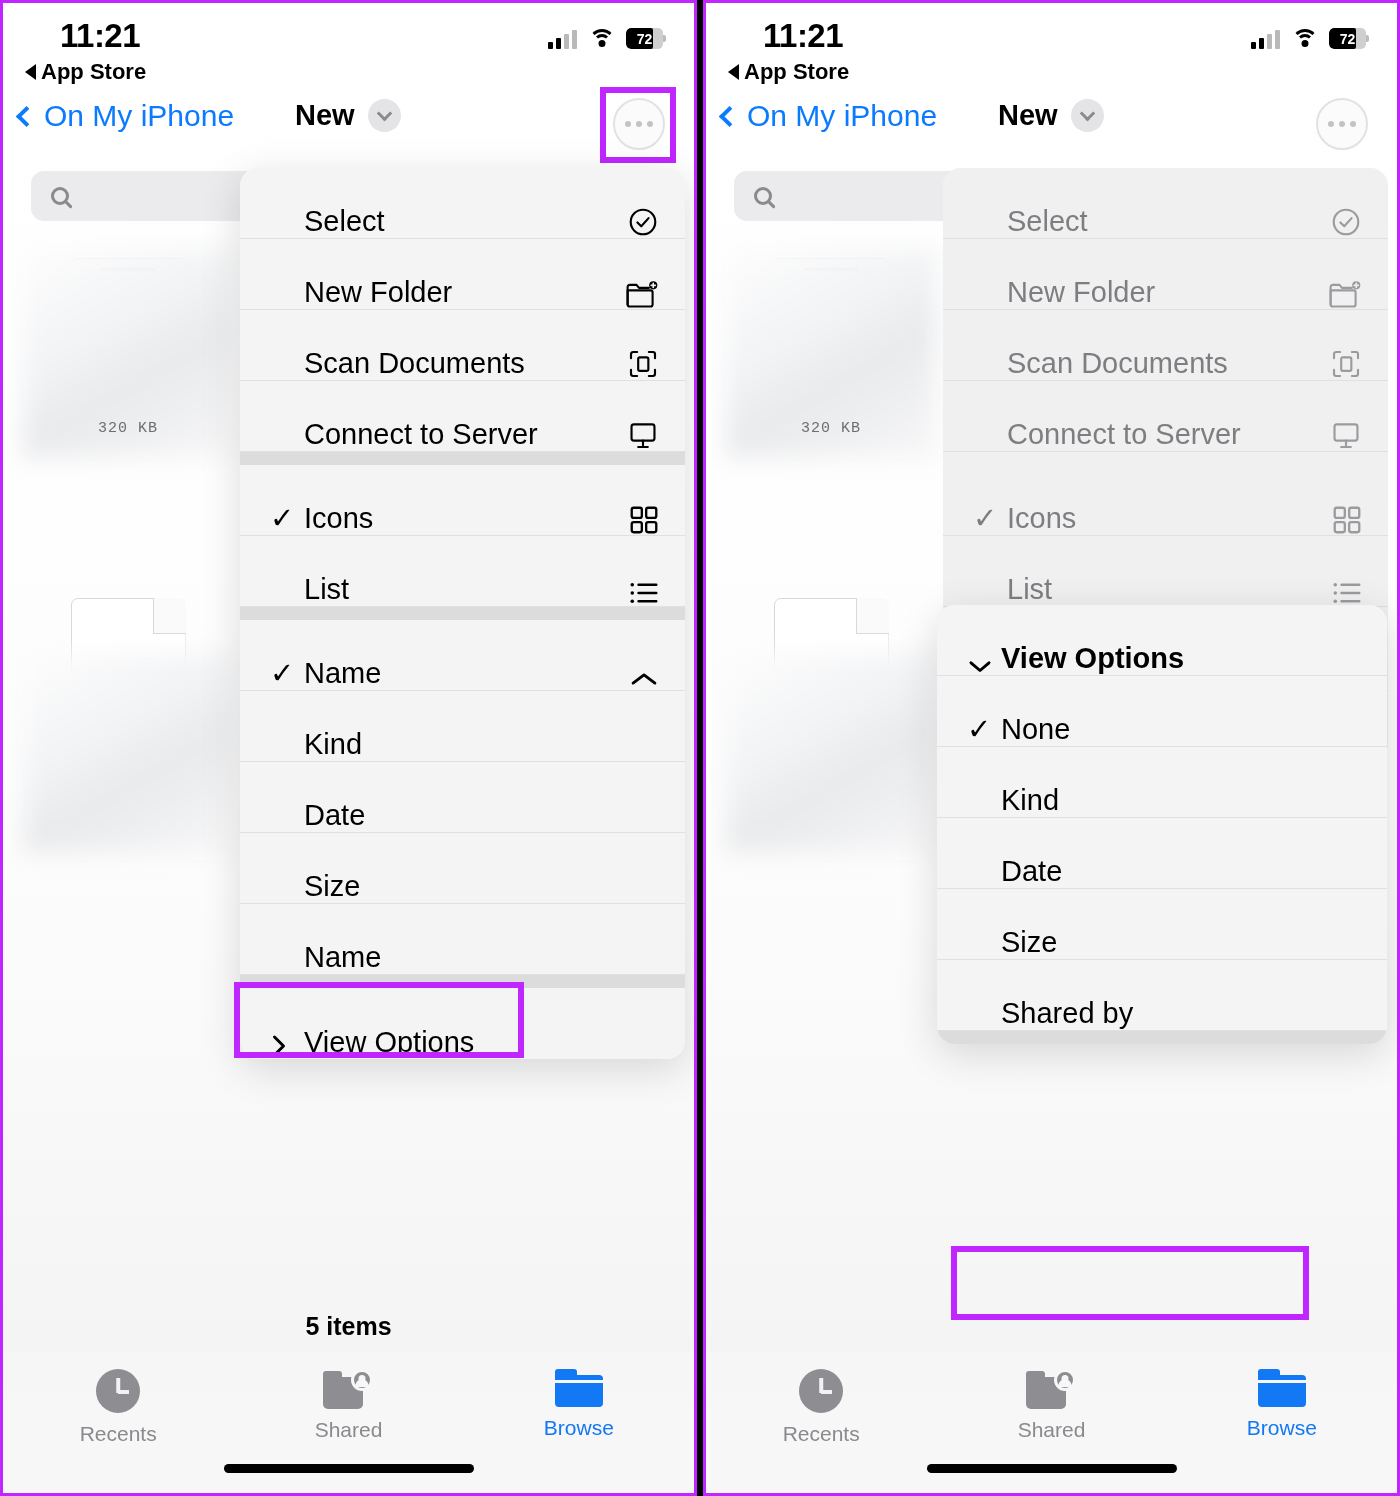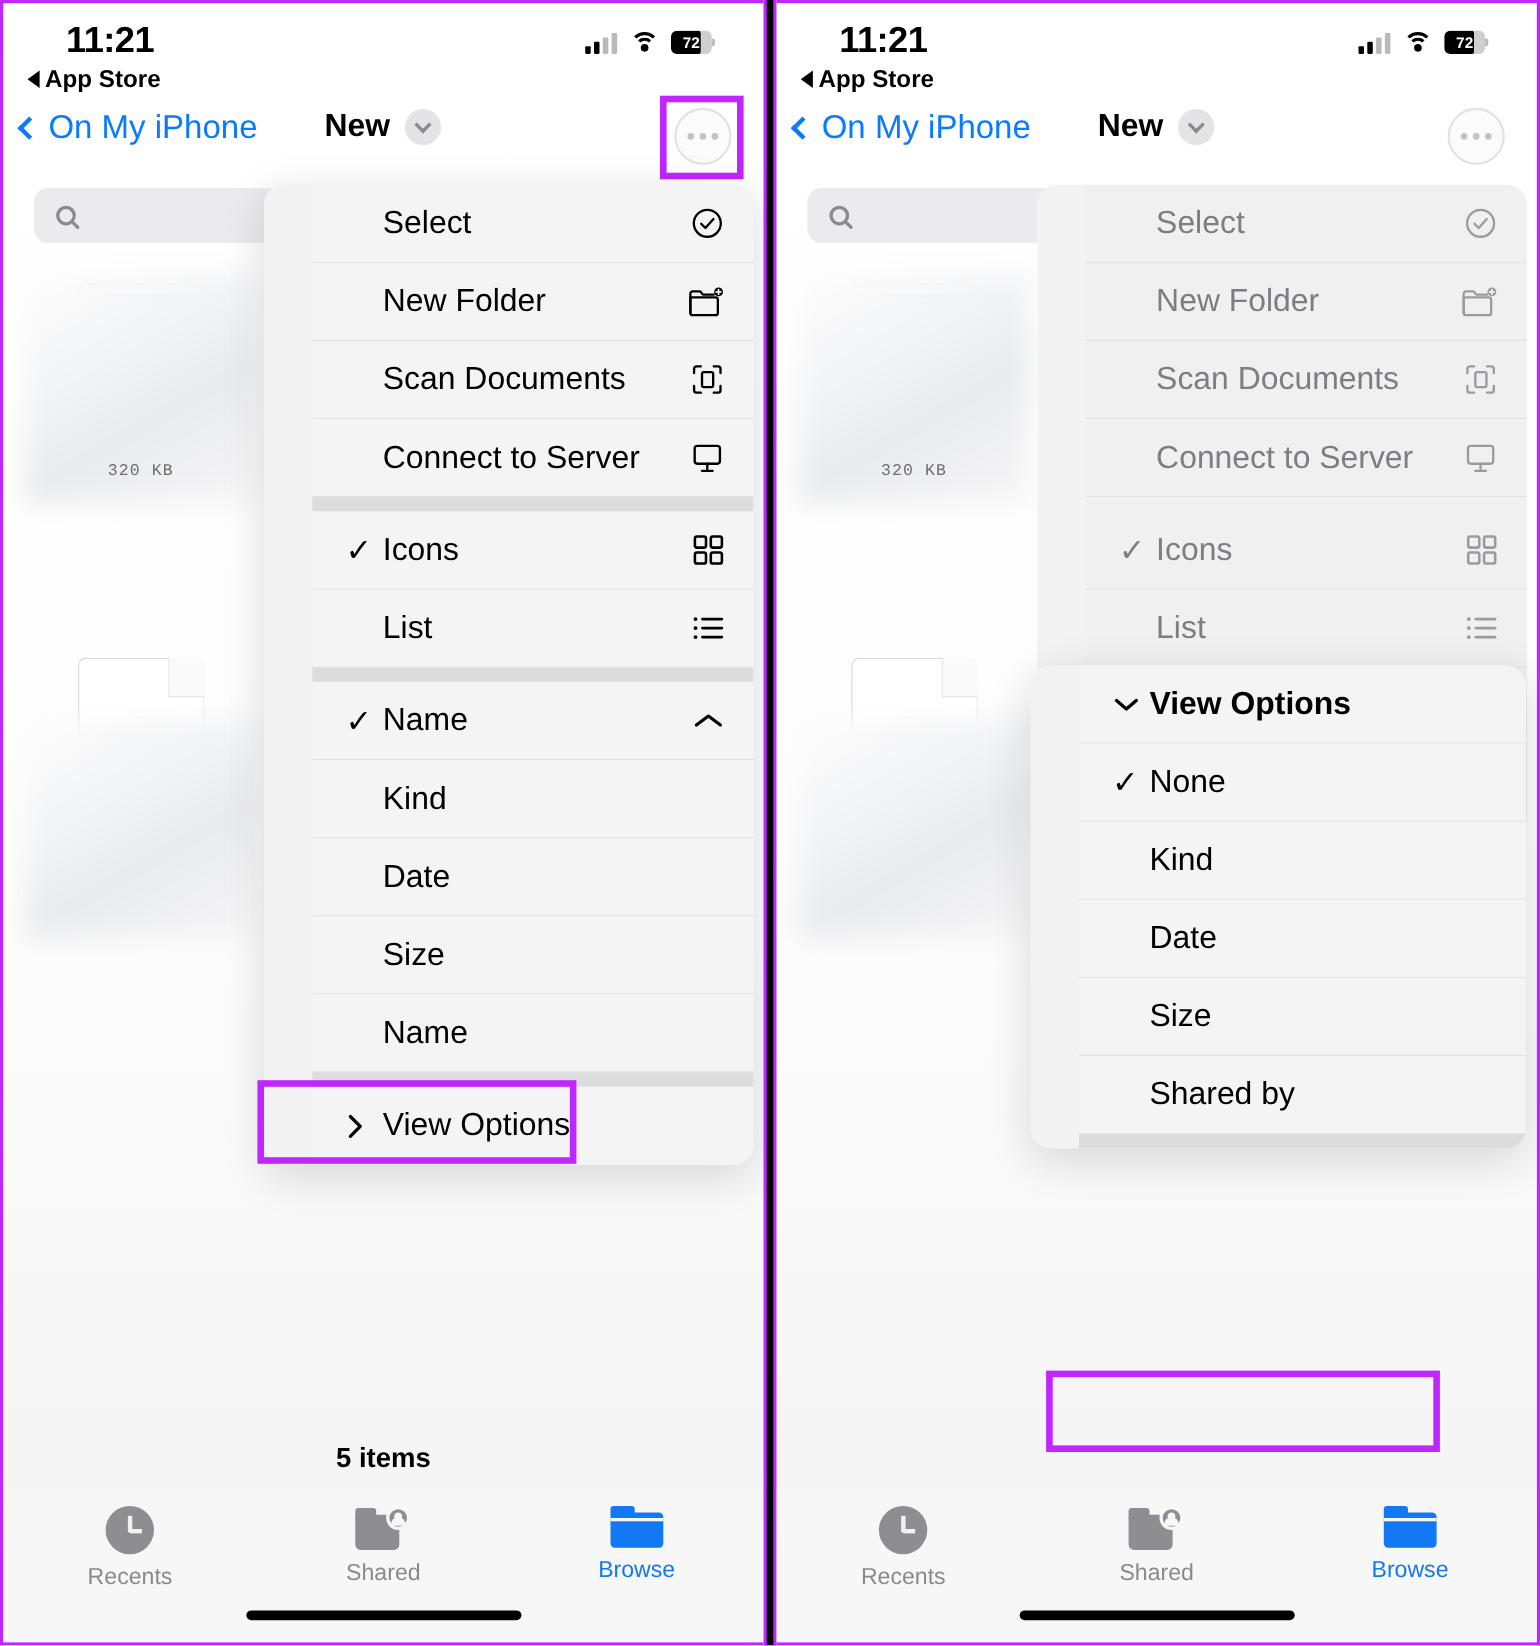--- a/index.html
+++ b/index.html
@@ -33,21 +33,21 @@
   }
 
   .screen {
     position: absolute;
     inset: 0;
     background: linear-gradient(180deg,#ffffff 0%,#fdfdfd 55%,#f2f2f2 100%);
   }
 
   
   .statusbar {
-    position: absolute; top: 0; left: 0; right: 16px;
+    position: absolute; top: 0; left: 0; right: 0;
     height: 92px;
     padding-left: 44px;
   }
   .clock {
     position: absolute; left: 57px; top: 14px;
     font-size: 33px; font-weight: bold; color: #000;
     letter-spacing: -0.5px;
   }
   .status-right {
     position: absolute; right: 28px; top: 25px;
@@ -278,25 +278,24 @@
   .ctxmenu {
     position:absolute;
     border-radius:18px;
     background:#f3f3f3;
     overflow:hidden;
     box-shadow:0 10px 40px rgba(0,0,0,0.14);
   }
   .mrow {
     position:relative;
     height:71px;
-    display:flex;align-items:center;
+    display:flex;align-items:flex-end;
     padding:0 26px 0 30px;
     background:#f4f4f4;
     border-bottom:1px solid #e0e0e0;
-    margin-left:44px;
   }
   .mrow:last-child{ border-bottom:none; }
   .mrow .chk {
     width:34px;font-size:29px;color:#000;flex:none;
   }
   .mrow .txt { font-size:29px;color:#000;flex:1; }
   .mrow .ico { width:38px;display:flex;justify-content:flex-end;color:#000; }
   .mgap { height:13px;background:#dcdcdc; border-bottom:none;}
   .mrow.hdr .txt{ font-weight:bold; }
   .mrow.sub .txt{ font-size:26px;color:#8a8a8e; }

